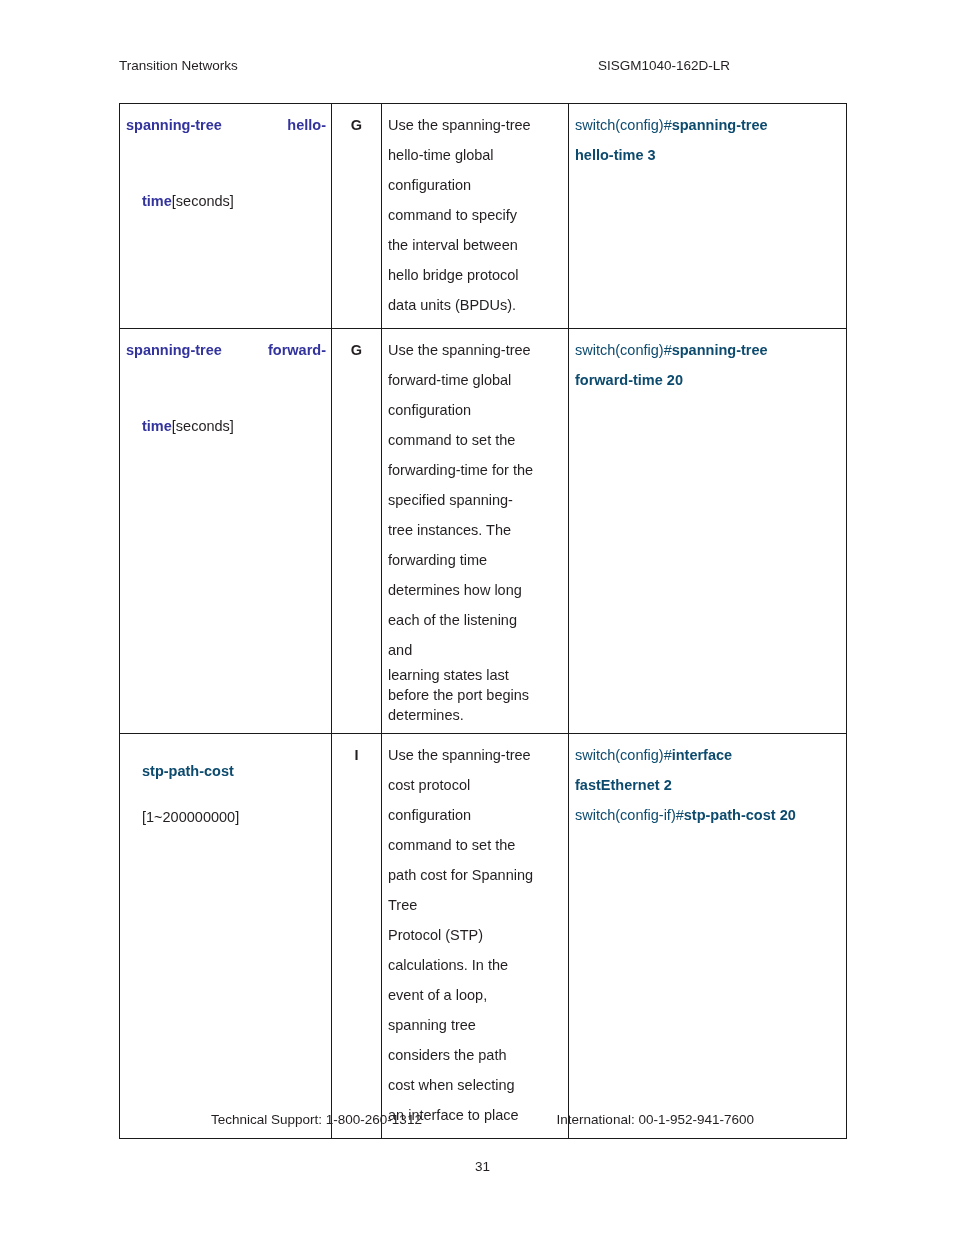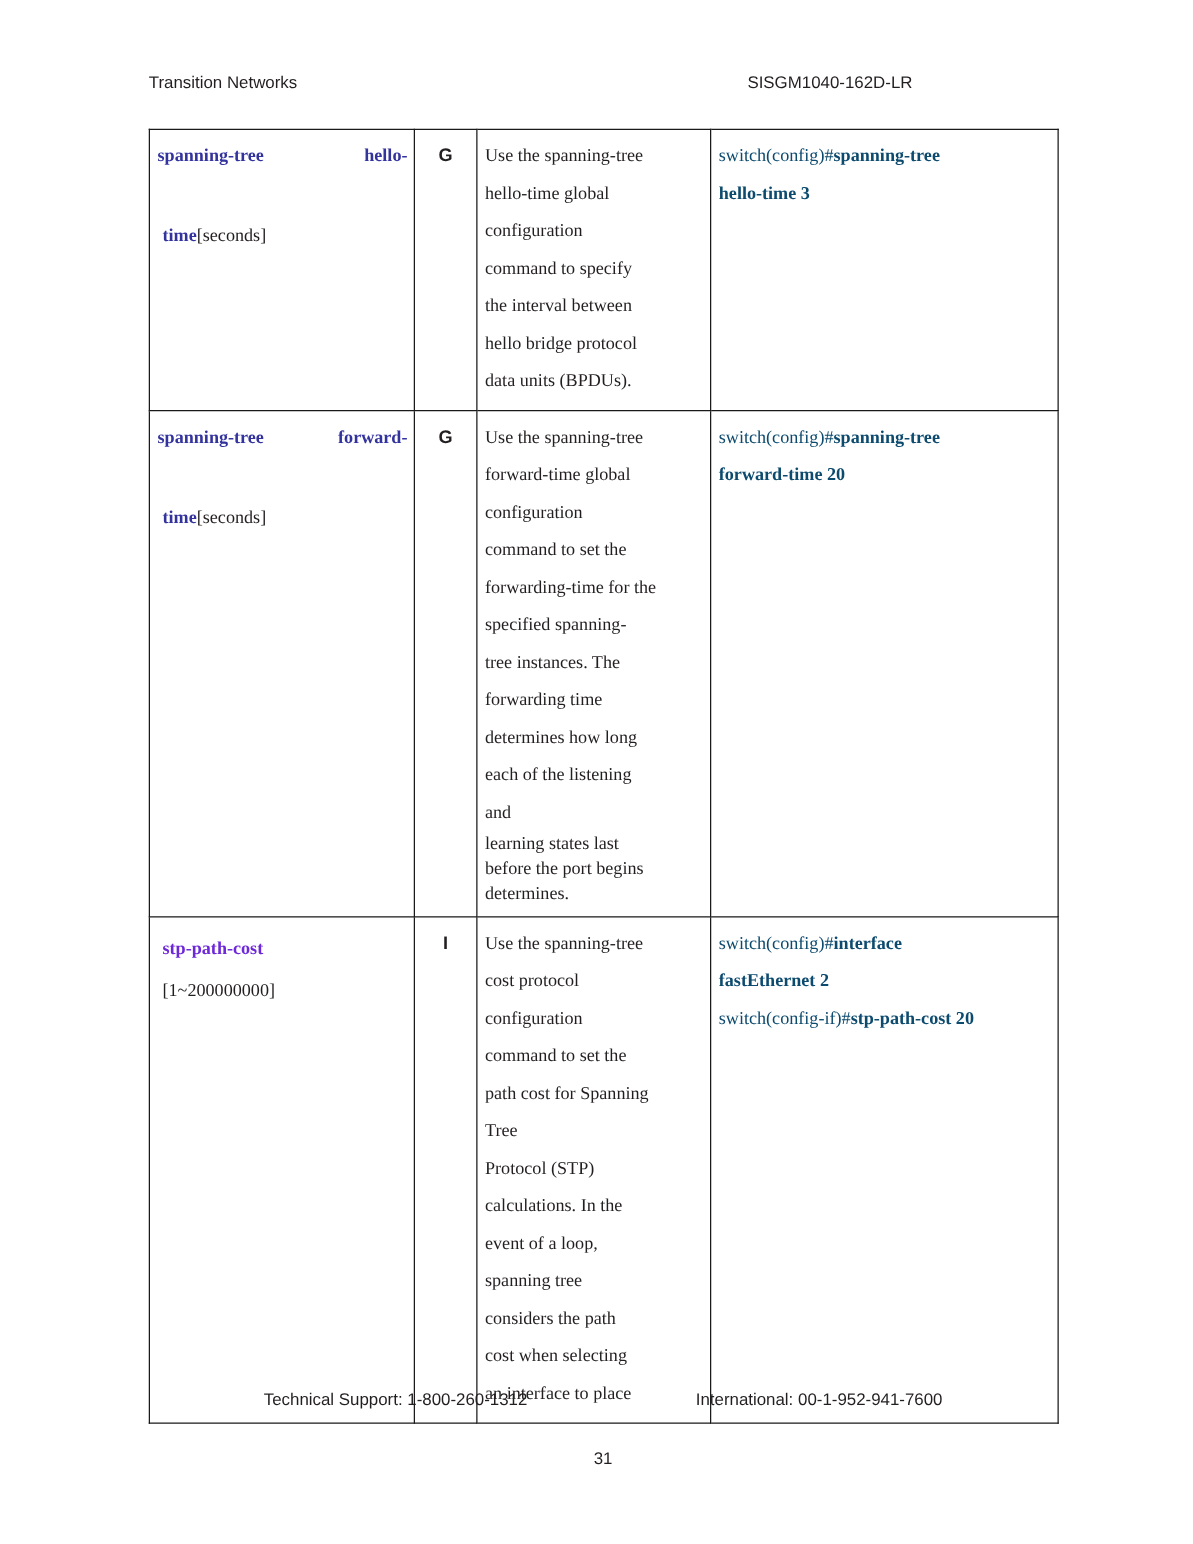--- a/index.html
+++ b/index.html
@@ -53,40 +53,40 @@
   .cmd-table col.c-mode { width: 50px;  }
   .cmd-table col.c-desc { width: 187px; }
   .cmd-table col.c-ex   { width: 278px; }
 
   .cmd-table td {
     border: 1px solid #1a1a1a;
     vertical-align: top;
     padding: 0;
   }
 
-  .cell-pad { padding: 6px 5px 8px 6px; font-family: Liberation Serif, serif; }
+  .cell-pad { padding: 6px 5px 8px 6px; }
 
   
   .cmd-cell .syntax {
     color: #33339e;
     font-weight: bold;
     text-align: justify;
     text-justify: inter-word;
     line-height: 30px;
     margin: 0;
   }
   .cmd-cell .syntax::after {
     content: "";
     display: inline-block;
     width: 100%;
     height: 0;
   }
   .cmd-cell .syntax-block {
     line-height: 30px;
-    margin: 4px;
+    margin: 16px;
   }
 
   
   .mode-cell {
     text-align: center;
   }
   .mode-cell .letter {
     font-weight: bold;
     font-size: 14.5px;
     line-height: 30px;
@@ -213,21 +213,21 @@
           <div class="cell-pad ex-cell">
             <p class="ex-line"><span>switch(config)#</span><b>spanning-tree</b></p>
             <p class="ex-line"><span></span><b>forward-time 20</b></p>
           </div>
         </td>
       </tr>
 
       <tr>
         <td>
           <div class="cell-pad cmd-cell">
-            <p class="syntax-block"><span style="color:#6d28d9;font-weight:bold;">stp-path-cost</span></p>
+            <p class="syntax-block"><span style="color:#0c4a6e;font-weight:bold;">stp-path-cost</span></p>
             <p class="syntax-block"><span class="param">[1~200000000]</span></p>
           </div>
         </td>
         <td class="mode-cell">
           <span class="letter">I</span>
         </td>
         <td>
           <div class="cell-pad desc-cell">
             <p class="desc">Use the spanning-tree</p>
             <p class="desc">cost protocol</p>

